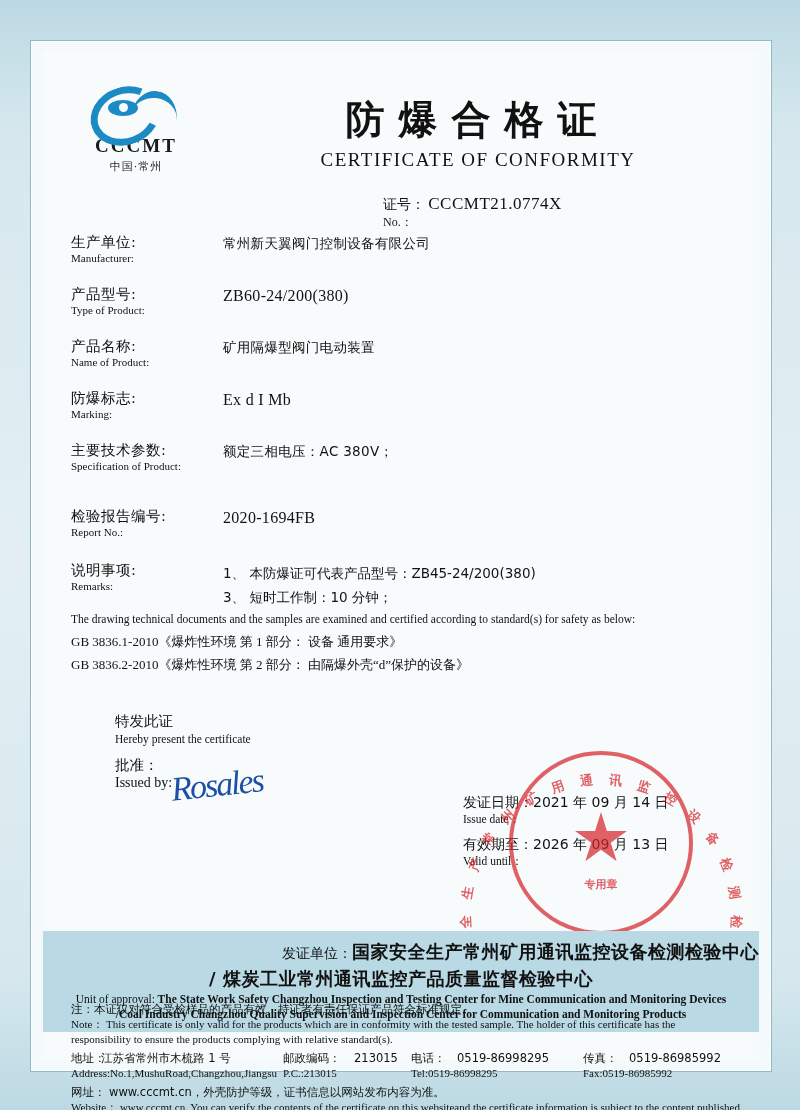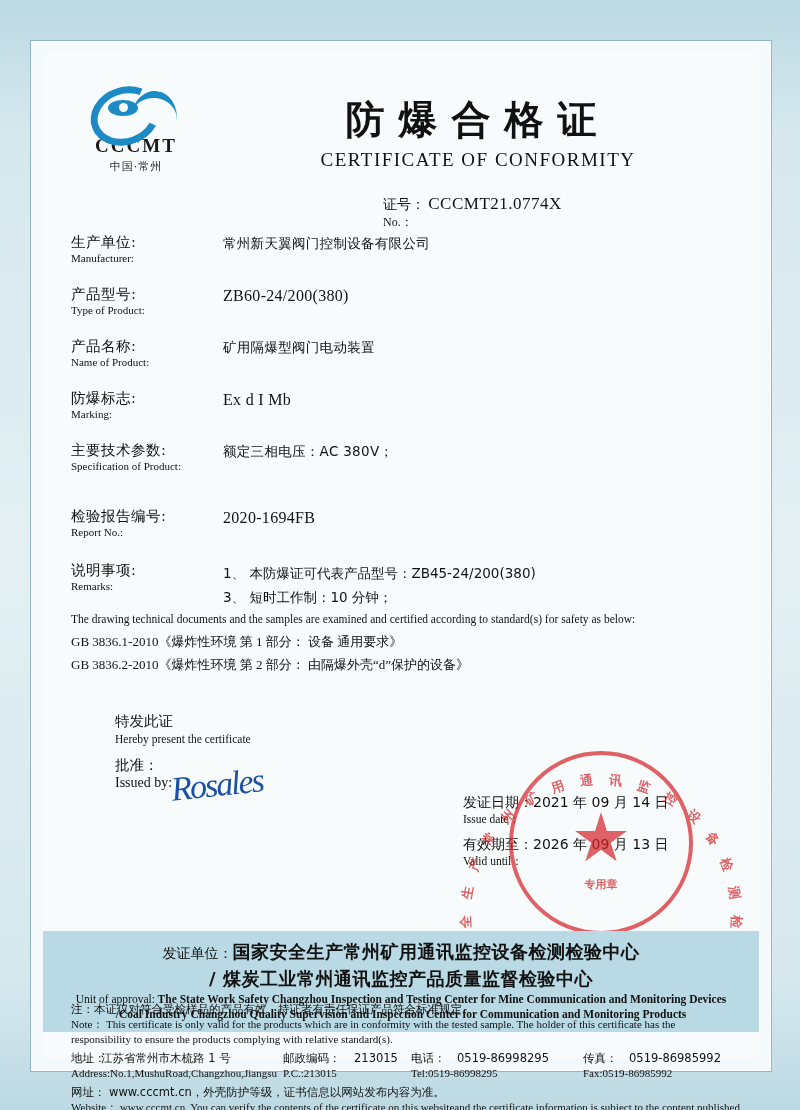--- a/index.html
+++ b/index.html
@@ -331,21 +331,21 @@
   
   .approval {
     position: absolute;
     left: 0px;
     top: 880px;
     width: 716px;
     background: #b9d9e4;
     padding: 8px 0 10px 0;
   }
   .appr-row1 {
-    text-align: center;
+    text-align: right;
     font-family: "DejaVu Sans", sans-serif;
     font-size: 18px;
     font-weight: bold;
     color: #111;
     line-height: 26px;
     letter-spacing: 0.5px;
   }
   .appr-row1 .pref {
     font-size: 14px;
     font-weight: normal;

